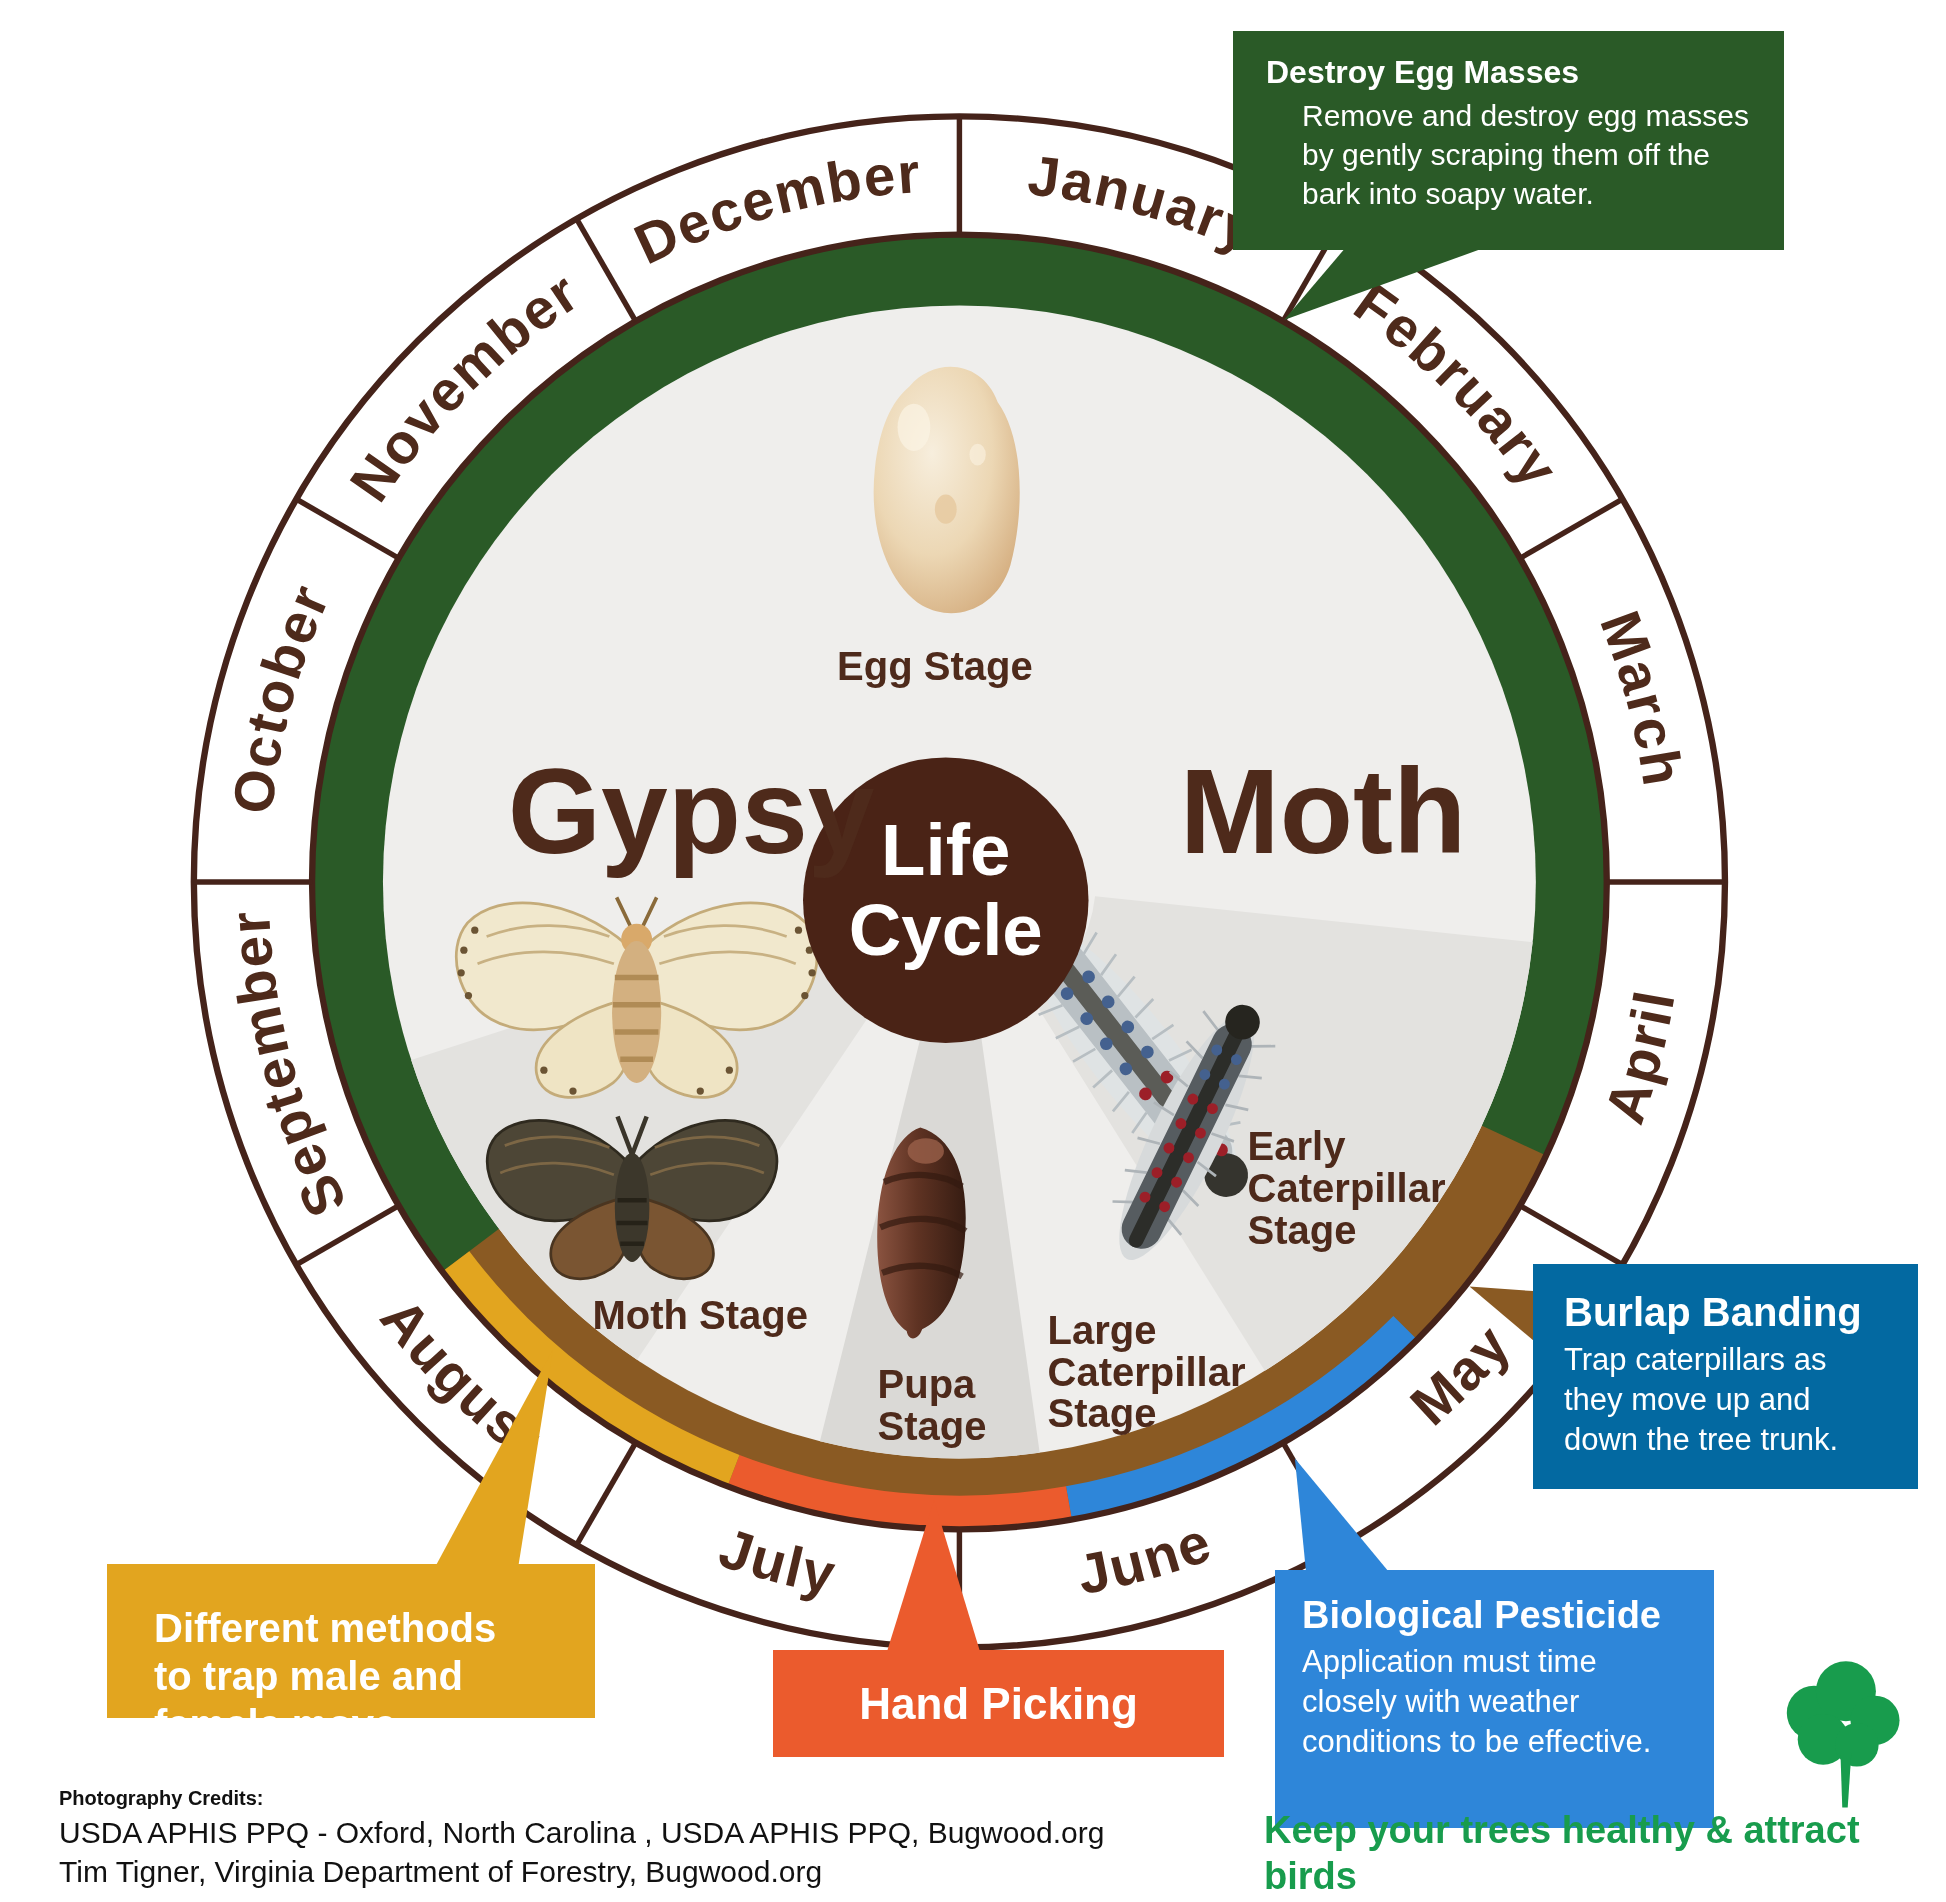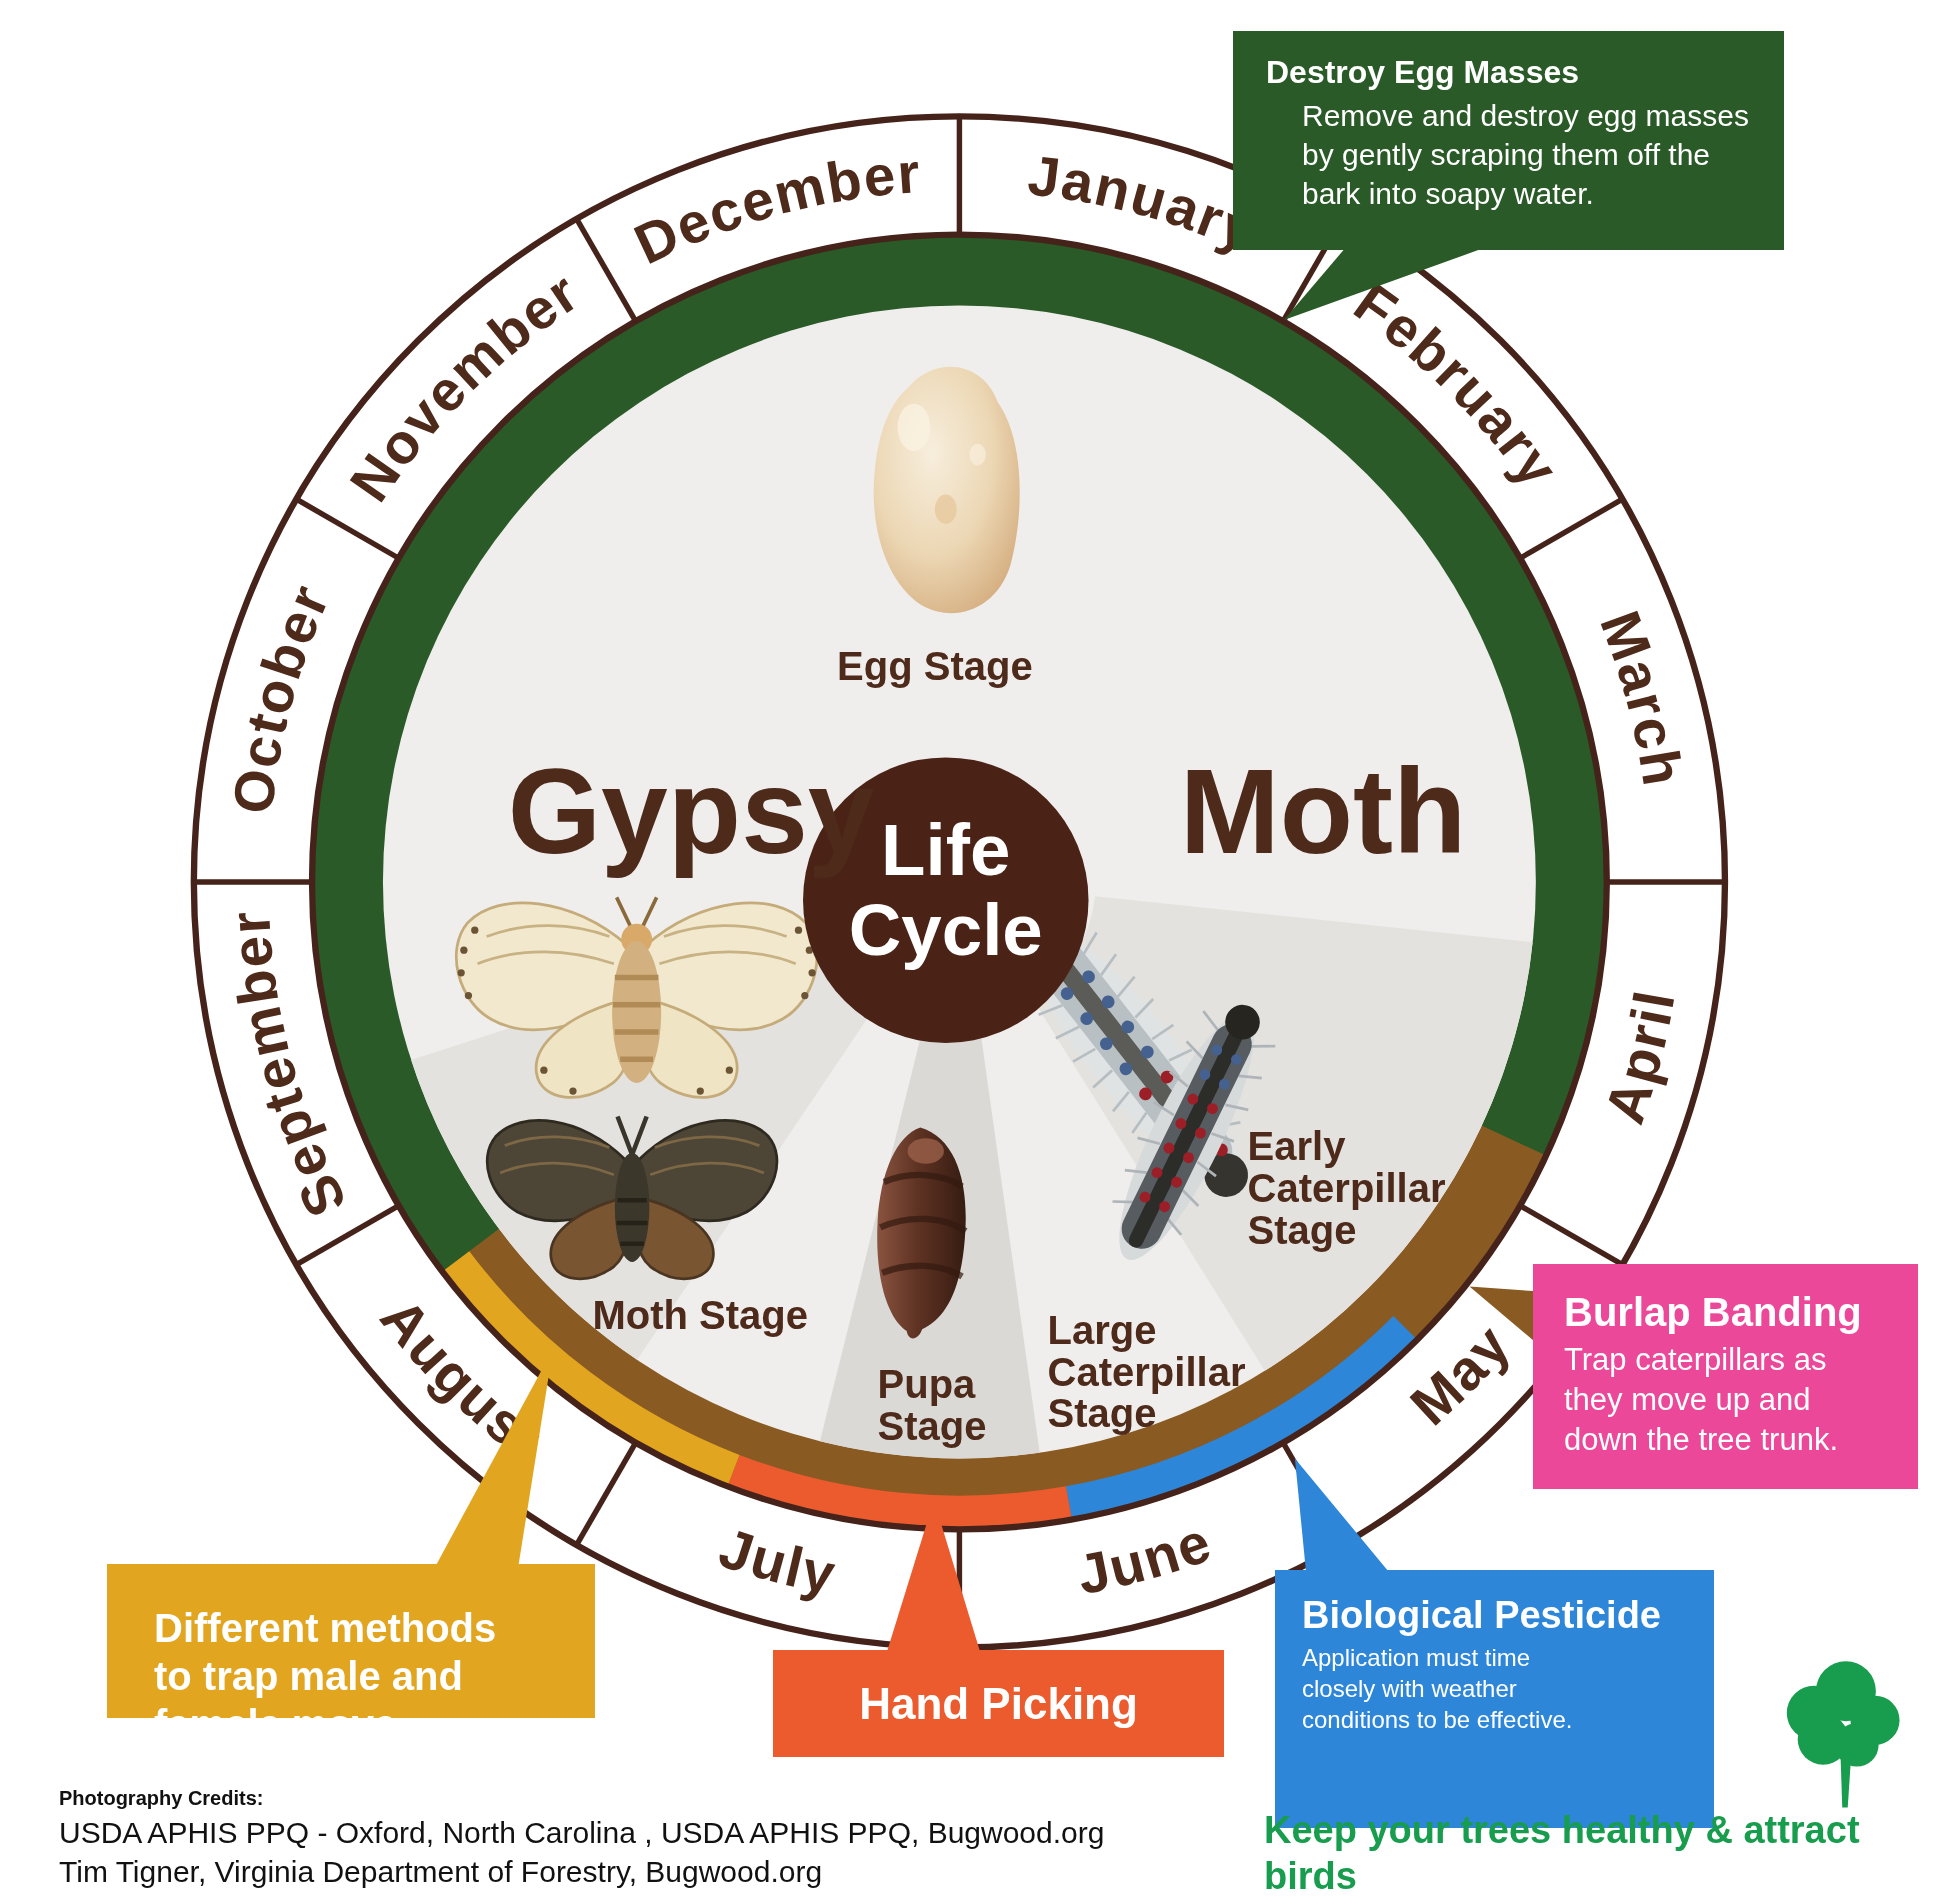--- a/index.html
+++ b/index.html
@@ -12,27 +12,27 @@
   .stage-label{font-size:44px;font-weight:700;fill:#4e2a1b;}
 
   .callout{position:absolute;color:#ffffff;box-sizing:border-box;}
   .callout .t{font-weight:700;line-height:1.12;}
   .callout .b{font-weight:400;line-height:1.3;}
 
   .co-destroy{left:1233px;top:31px;width:551px;height:219px;background:#2a5a27;padding:23.6px 22px 0 33px;}
   .co-destroy .t{font-size:32px;margin-bottom:5.5px;}
   .co-destroy .b{font-size:30px;margin-left:36px;}
 
-  .co-burlap{left:1533px;top:1264px;width:385px;height:225px;background:#ec4899;padding:25.5px 18px 0 31px;}
+  .co-burlap{left:1533px;top:1264px;width:385px;height:225px;background:#0369a1;padding:25.5px 18px 0 31px;}
   .co-burlap .t{font-size:40px;margin-bottom:5.5px;}
   .co-burlap .b{font-size:31px;}
 
   .co-pesticide{left:1275px;top:1570px;width:439px;height:258px;background:#2e86d9;padding:23.6px 14.5px 0 27px;}
   .co-pesticide .t{font-size:38px;margin-bottom:5.5px;}
-  .co-pesticide .b{font-size:24px;}
+  .co-pesticide .b{font-size:31px;}
 
   .co-hand{left:773px;top:1650px;width:451px;height:107px;background:#eb5b2d;
            display:flex;align-items:center;justify-content:center;}
   .co-hand .t{font-size:44px;text-align:center;}
 
   .co-trap{left:107px;top:1564px;width:488px;height:154px;background:#e2a51f;padding:40px 0 0 47px;}
   .co-trap .b{font-size:40px;font-weight:700;line-height:1.2;}
 
   .credits{position:absolute;left:59px;top:1787px;color:#111111;}
   .credits .ct{font-size:20px;font-weight:700;margin-bottom:2.7px;}

